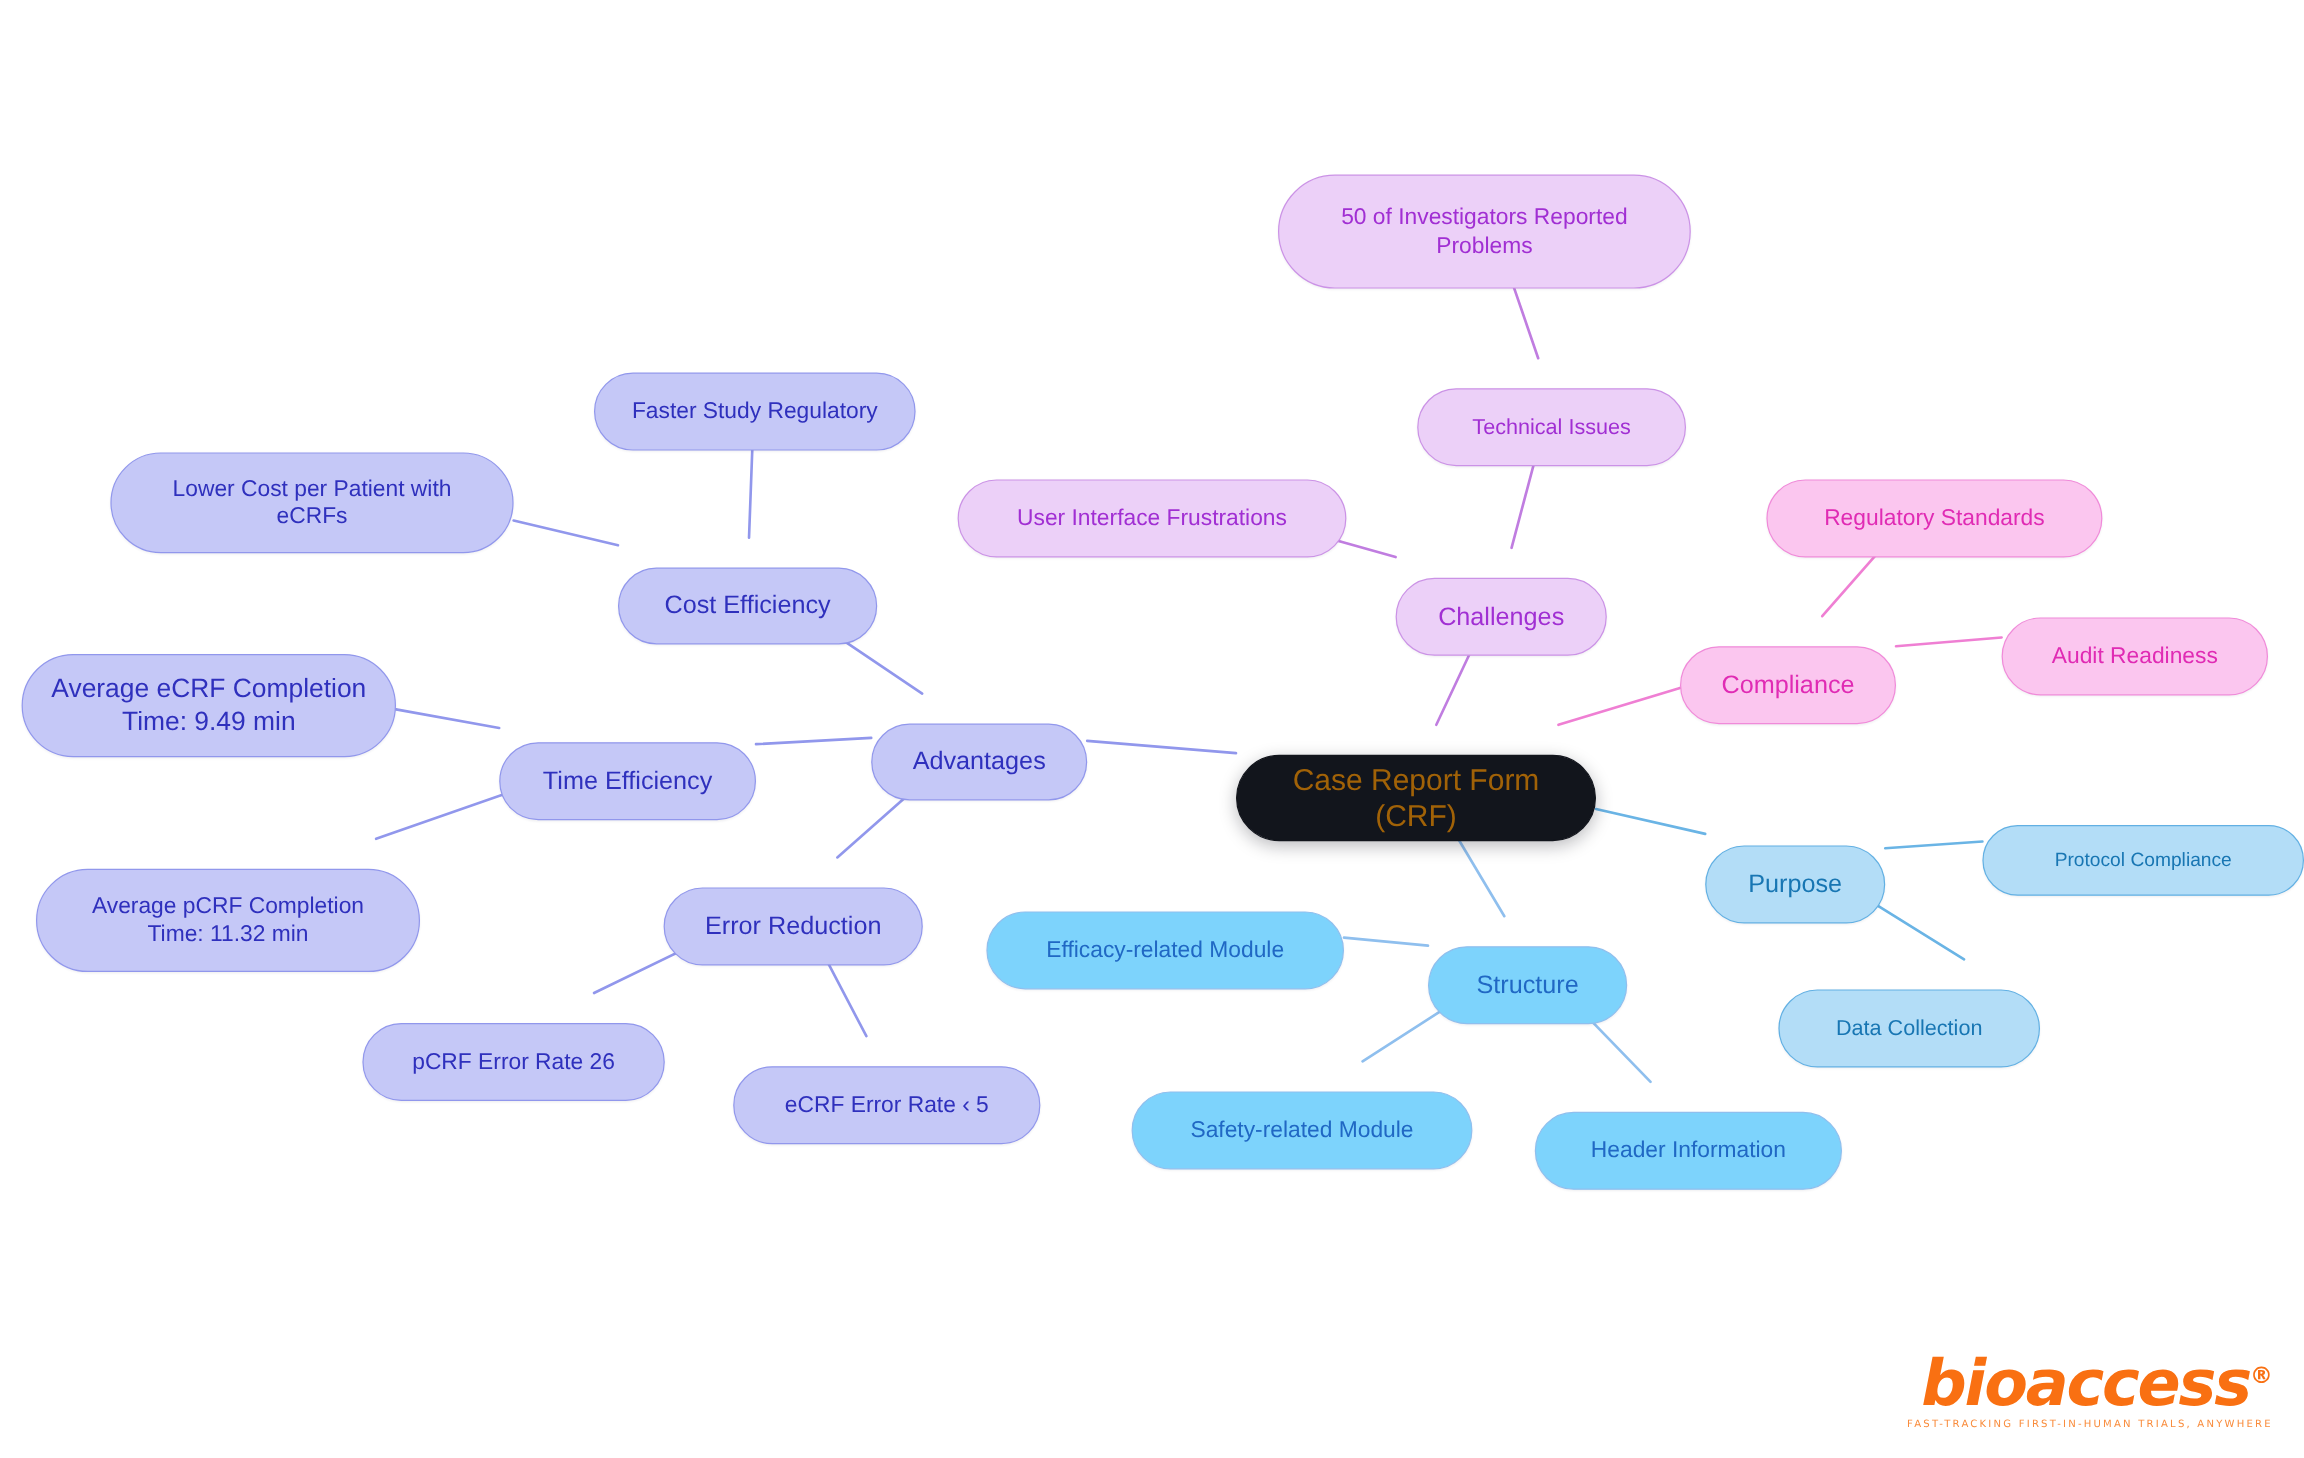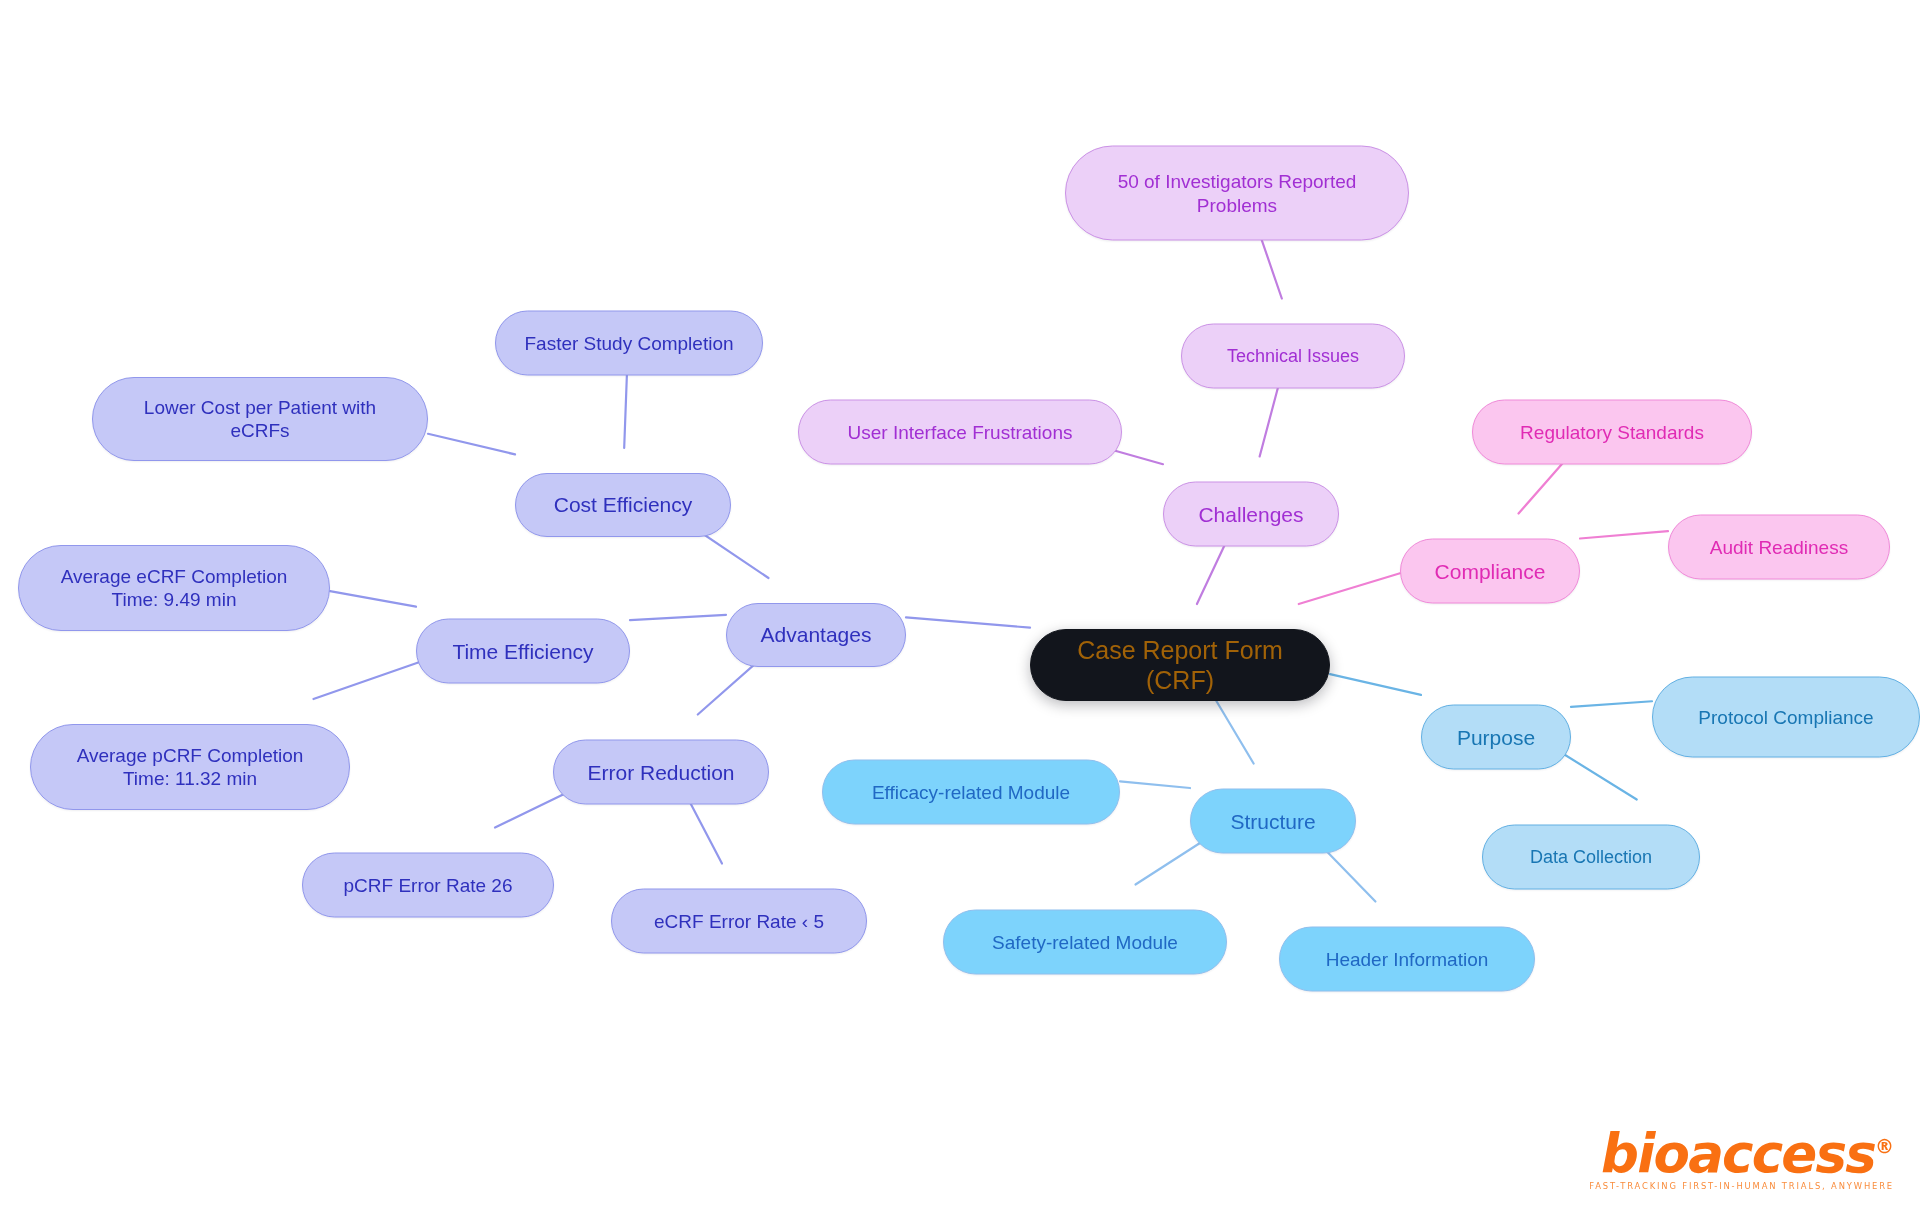--- a/index.html
+++ b/index.html
@@ -132,41 +132,41 @@
       <line x1="1548.2708333333333" y1="744.5" x2="1636.7291666666667" y2="799.5" stroke="#6ab4e5" stroke-width="2.2" stroke-linecap="round"></line>
       <line x1="1201.4615384615386" y1="676" x2="1253.625" y2="763.5" stroke="#8fbfee" stroke-width="2.2" stroke-linecap="round"></line>
       <line x1="1190" y1="788.0298013245033" x2="1120" y2="781.3079470198676" stroke="#8fbfee" stroke-width="2.2" stroke-linecap="round"></line>
       <line x1="1222.504132231405" y1="828.5" x2="1135.495867768595" y2="884.5" stroke="#8fbfee" stroke-width="2.2" stroke-linecap="round"></line>
       <line x1="1304.5579710144928" y1="828.5" x2="1375.4420289855072" y2="901.5" stroke="#8fbfee" stroke-width="2.2" stroke-linecap="round"></line>
     </svg>
   <div id="nodes-layer">
       <div class="node root" style="left: 1180px; top: 640px; width: 300px; height: 72px; font-size: 25px;"><span class="label">Case Report Form (CRF)</span></div>
       <div class="node periwinkle" style="left: 816px; top: 610px; width: 180px; height: 64px; font-size: 21px;"><span class="label">Advantages</span></div>
       <div class="node periwinkle" style="left: 623px; top: 480px; width: 216px; height: 64px; font-size: 21px;"><span class="label">Cost Efficiency</span></div>
-      <div class="node periwinkle" style="left: 629px; top: 318px; width: 268px; height: 65px; font-size: 19px;"><span class="label">Faster Study Completion</span></div>
+      <div class="node periwinkle" style="left: 629px; top: 318px; width: 268px; height: 65px; font-size: 19px;"><span class="label">Faster Study Regulatory</span></div>
       <div class="node periwinkle" style="left: 260px; top: 394px; width: 336px; height: 84px; font-size: 19px;"><span class="label">Lower Cost per Patient with
 eCRFs</span></div>
       <div class="node periwinkle" style="left: 523px; top: 626px; width: 214px; height: 65px; font-size: 21px;"><span class="label">Time Efficiency</span></div>
-      <div class="node periwinkle" style="left: 174px; top: 563px; width: 312px; height: 86px; font-size: 19px;"><span class="label">Average eCRF Completion
+      <div class="node periwinkle" style="left: 174px; top: 563px; width: 312px; height: 86px; font-size: 22px;"><span class="label">Average eCRF Completion
 Time: 9.49 min</span></div>
       <div class="node periwinkle" style="left: 190px; top: 742px; width: 320px; height: 86px; font-size: 19px;"><span class="label">Average pCRF Completion
 Time: 11.32 min</span></div>
       <div class="node periwinkle" style="left: 661px; top: 747px; width: 216px; height: 65px; font-size: 21px;"><span class="label">Error Reduction</span></div>
       <div class="node periwinkle" style="left: 428px; top: 860px; width: 252px; height: 65px; font-size: 19px;"><span class="label">pCRF Error Rate 26</span></div>
       <div class="node periwinkle" style="left: 739px; top: 896px; width: 256px; height: 65px; font-size: 19px;"><span class="label">eCRF Error Rate ‹ 5</span></div>
       <div class="node purple" style="left: 1251px; top: 489px; width: 176px; height: 65px; font-size: 21px;"><span class="label">Challenges</span></div>
       <div class="node purple" style="left: 960px; top: 407px; width: 324px; height: 65px; font-size: 19px;"><span class="label">User Interface Frustrations</span></div>
       <div class="node purple" style="left: 1293px; top: 331px; width: 224px; height: 65px; font-size: 18px;"><span class="label">Technical Issues</span></div>
       <div class="node purple" style="left: 1237px; top: 168px; width: 344px; height: 95px; font-size: 19px;"><span class="label">50 of Investigators Reported
 Problems</span></div>
       <div class="node pink" style="left: 1490px; top: 546px; width: 180px; height: 65px; font-size: 21px;"><span class="label">Compliance</span></div>
       <div class="node pink" style="left: 1612px; top: 407px; width: 280px; height: 65px; font-size: 19px;"><span class="label">Regulatory Standards</span></div>
       <div class="node pink" style="left: 1779px; top: 522px; width: 222px; height: 65px; font-size: 19px;"><span class="label">Audit Readiness</span></div>
       <div class="node blue" style="left: 1496px; top: 712px; width: 150px; height: 65px; font-size: 21px;"><span class="label">Purpose</span></div>
-      <div class="node blue" style="left: 1786px; top: 692px; width: 268px; height: 81px; font-size: 19px;"><span class="label">Protocol Compliance</span></div>
+      <div class="node blue" style="left: 1786px; top: 692px; width: 268px; height: 59px; font-size: 16px;"><span class="label">Protocol Compliance</span></div>
       <div class="node blue" style="left: 1591px; top: 832px; width: 218px; height: 65px; font-size: 18px;"><span class="label">Data Collection</span></div>
       <div class="node lightblue" style="left: 1273px; top: 796px; width: 166px; height: 65px; font-size: 21px;"><span class="label">Structure</span></div>
       <div class="node lightblue" style="left: 971px; top: 767px; width: 298px; height: 65px; font-size: 19px;"><span class="label">Efficacy-related Module</span></div>
       <div class="node lightblue" style="left: 1085px; top: 917px; width: 284px; height: 65px; font-size: 19px;"><span class="label">Safety-related Module</span></div>
       <div class="node lightblue" style="left: 1407px; top: 934px; width: 256px; height: 65px; font-size: 19px;"><span class="label">Header Information</span></div>
     </div>
 
   <div id="logo">
     <div class="wordmark"><span>bioaccess</span><span class="reg">®</span></div>
     <div class="tagline">FAST-TRACKING FIRST-IN-HUMAN TRIALS, ANYWHERE</div>

